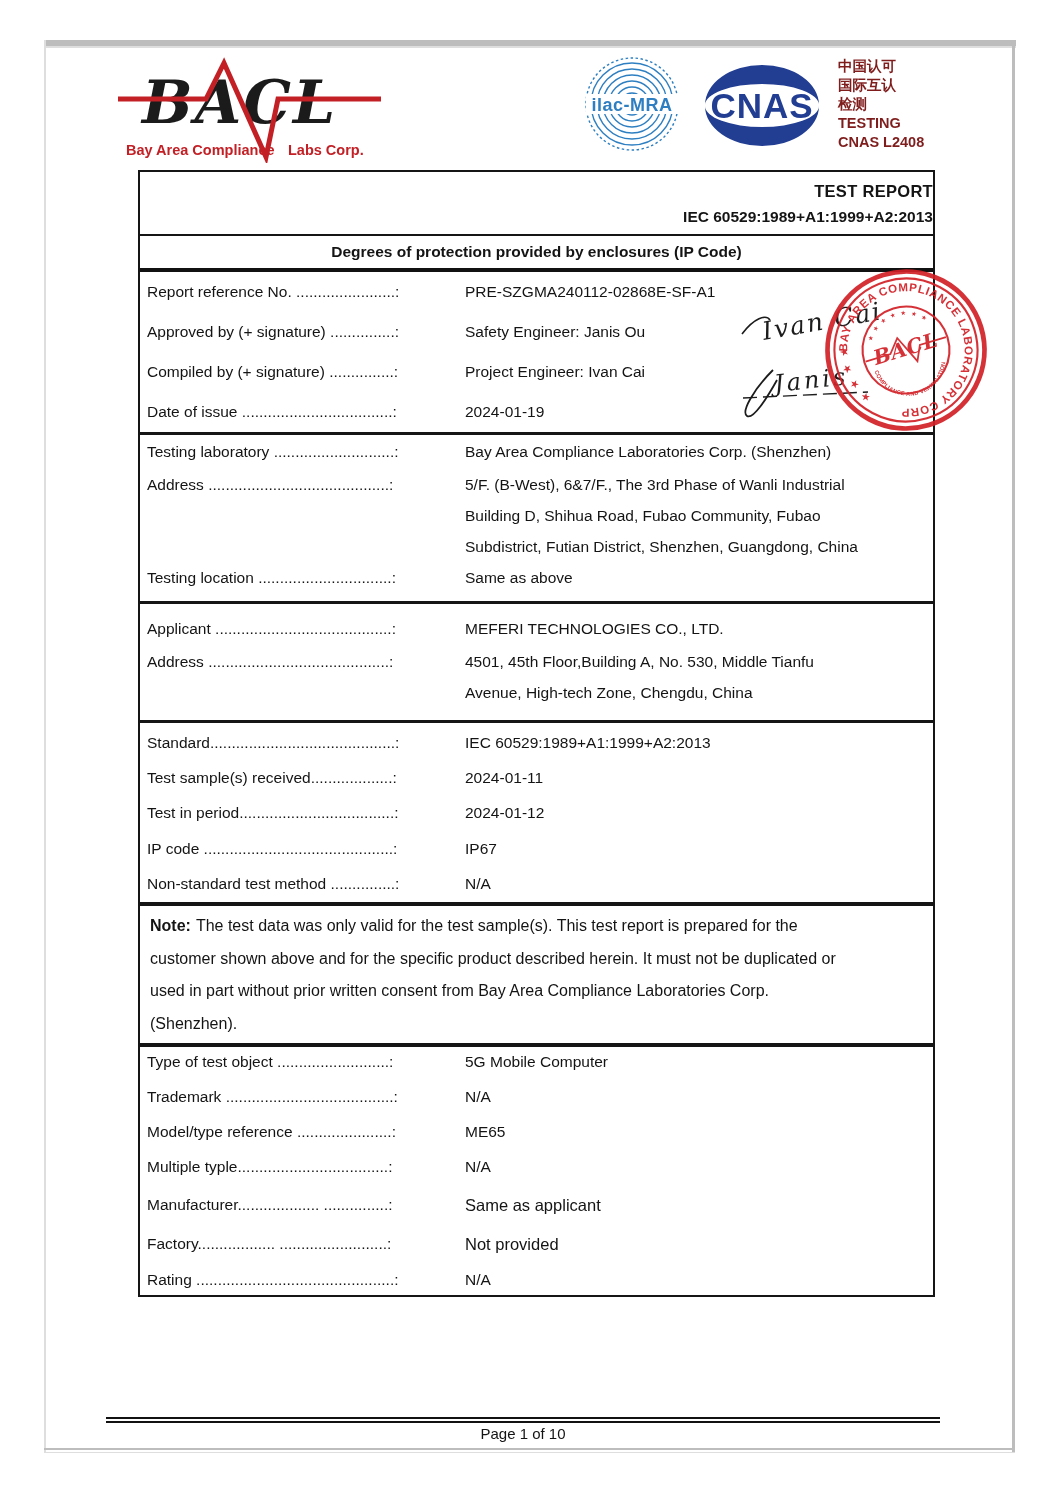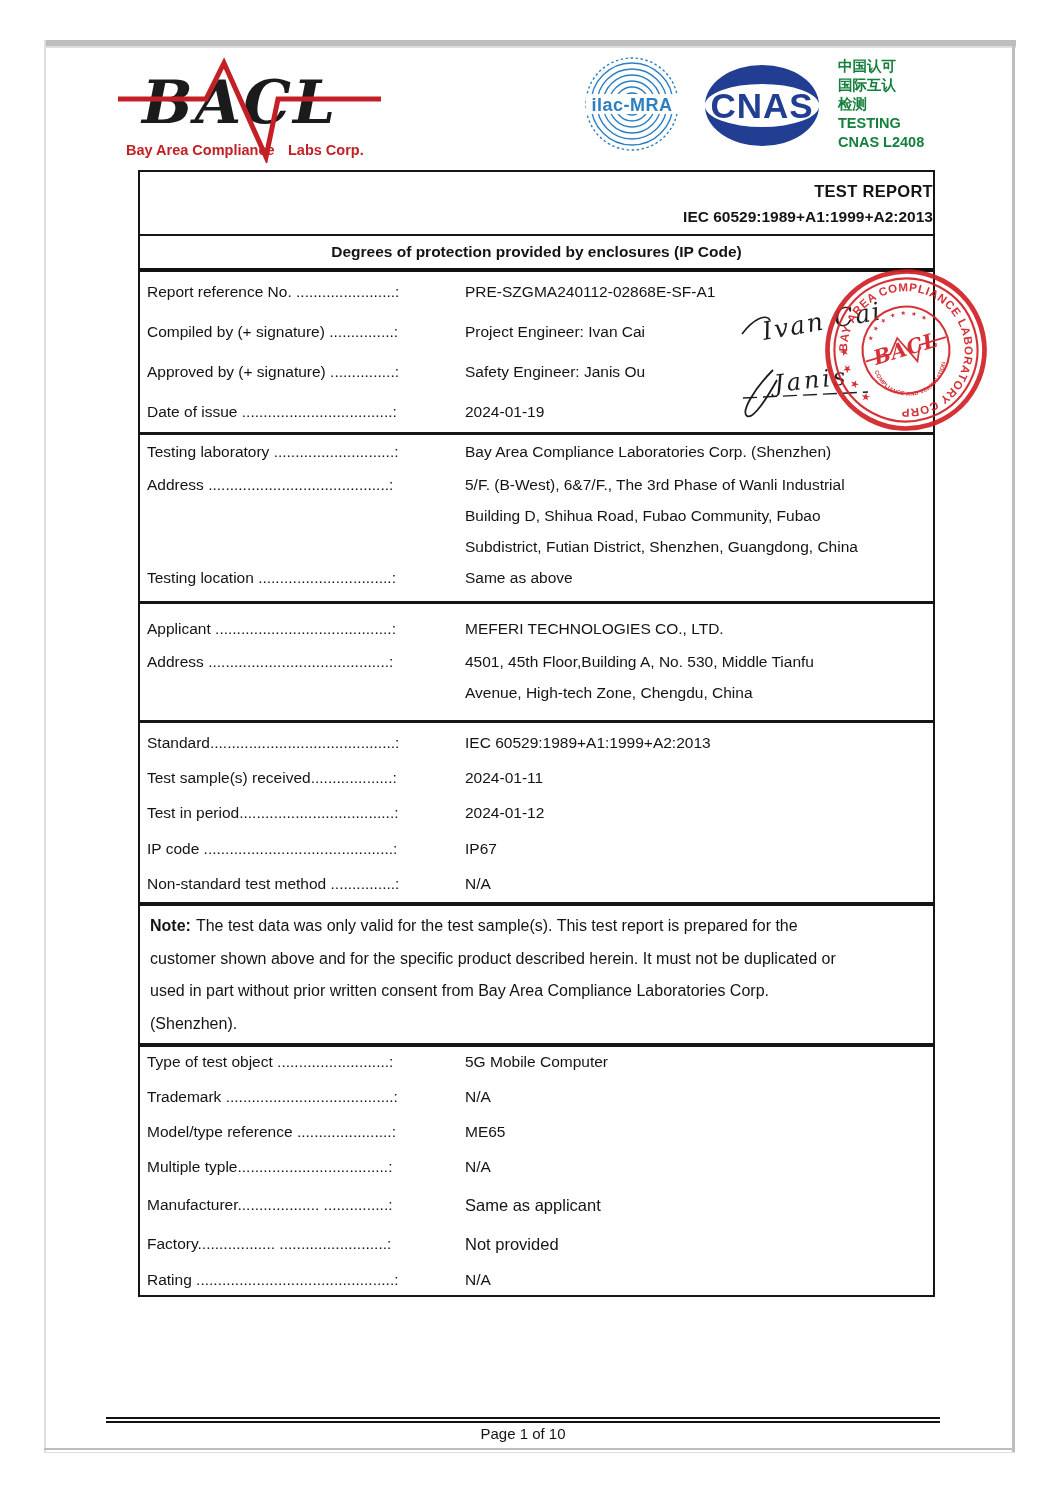--- a/index.html
+++ b/index.html
@@ -11,21 +11,21 @@
   .abs{position:absolute;}
 
   
   .edge{position:absolute;background:#bdbdbd;}
   .edge.light{background:#dedede;}
 
   
   .bacl-logo{left:118px;top:57px;width:266px;height:106px;}
   .ilac-logo{left:584px;top:56px;width:97px;height:97px;}
   .cnas-logo{left:700px;top:62px;width:124px;height:87px;}
-  .accred{left:838px;top:57px;width:190px;line-height:19px;font-size:14.5px;font-weight:bold;color:#15803d;}
+  .accred{left:838px;top:57px;width:190px;line-height:19px;font-size:14.5px;font-weight:bold;color:#7f1d1d;}
 
   
   .report-table{
     left:138px;top:170px;width:793px;
     border:2px solid #151515;background:#fff;
   }
   .title-cell{height:60px;display:flex;flex-direction:column;justify-content:space-evenly;
     text-align:right;font-weight:bold;border-bottom:2px solid #151515;padding-top:2px;}
   .title-line1{font-size:16.5px;letter-spacing:.3px;}
   .title-line2{font-size:15.5px;}
@@ -119,26 +119,26 @@
     </div>
 
     <div class="degrees-row">Degrees of protection provided by enclosures (IP Code)</div>
 
     <div class="tsec secA">
       <div class="row h40">
         <div class="lbl">Report reference No. .......................:</div>
         <div class="val">PRE-SZGMA240112-02868E-SF-A1</div>
       </div>
       <div class="row h40">
+        <div class="lbl">Approved by (+ signature) ...............:</div>
+        <div class="val">Safety Engineer: Janis Ou</div>
+      </div>
+      <div class="row h40">
         <div class="lbl">Compiled by (+ signature) ...............:</div>
         <div class="val">Project Engineer: Ivan Cai</div>
-      </div>
-      <div class="row h40">
-        <div class="lbl">Approved by (+ signature) ...............:</div>
-        <div class="val">Safety Engineer: Janis Ou</div>
       </div>
       <div class="row h40">
         <div class="lbl">Date of issue ...................................:</div>
         <div class="val">2024-01-19</div>
       </div>
     </div>
 
     <div class="tsec secB">
       <div class="row h34">
         <div class="lbl">Testing laboratory ............................:</div>

